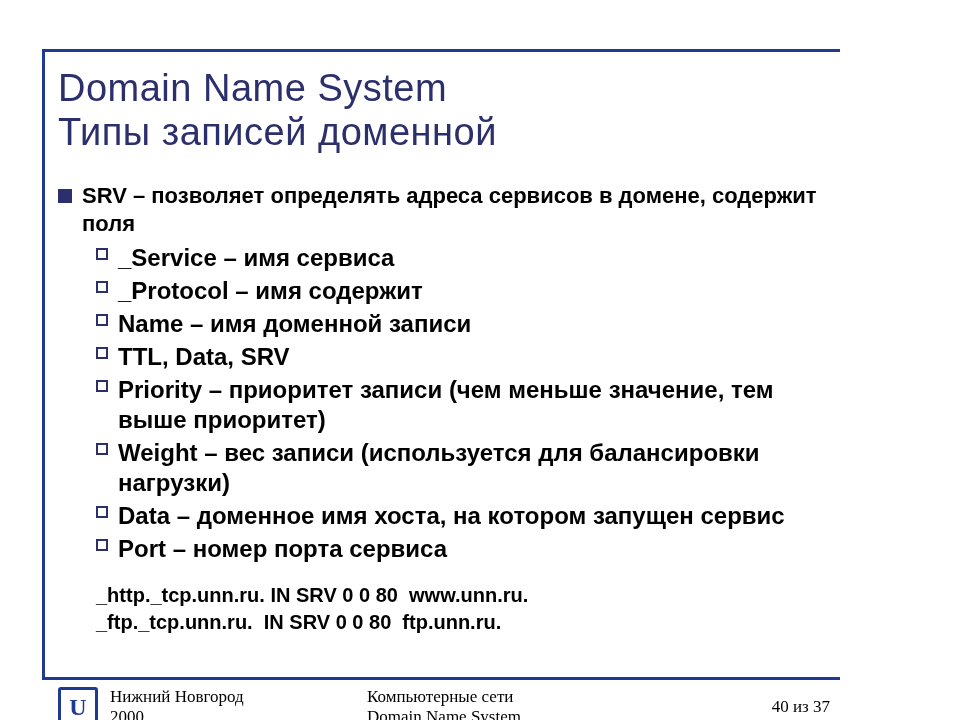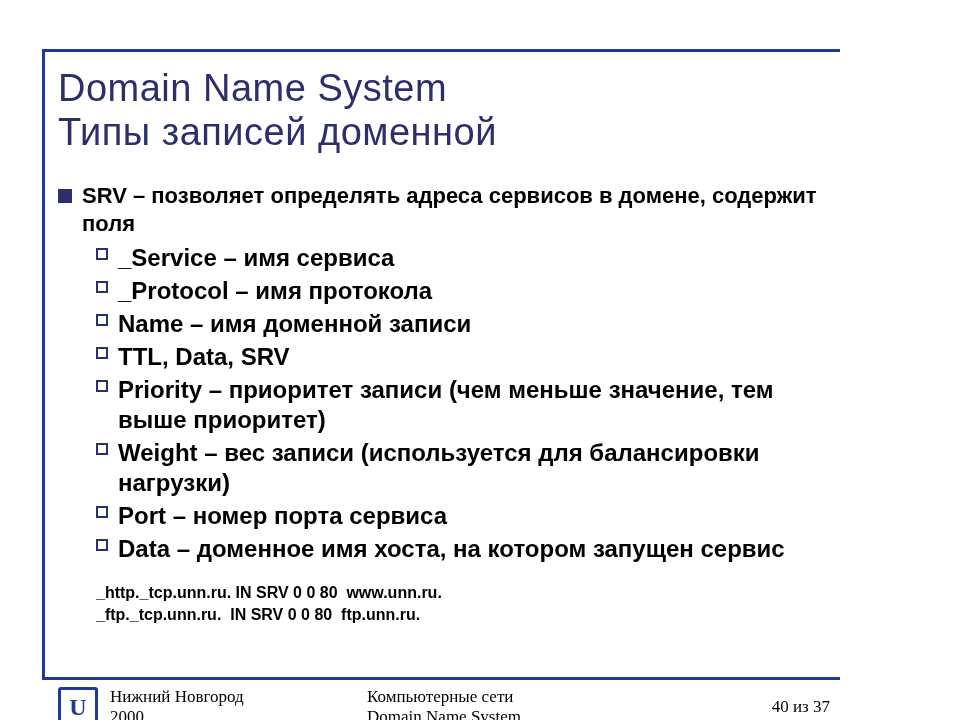--- a/index.html
+++ b/index.html
@@ -60,21 +60,21 @@
     width: 12px; height: 12px;
     border: 2px solid #2b2f6c;
     margin: 5px 10px 0 0;
     background: transparent;
   }
   .b2 .txt { flex: 1 1 auto; }
 
   .examples {
     margin-left: 38px;
     margin-top: 18px;
-    font-size: 16px;
+    font-size: 20px;
     line-height: 1.35;
     white-space: pre;
   }
 
   .bottom-rule {
     position: absolute;
     left: 42px; right: 20px; top: 640px;
     height: 0;
     border-top: 3px solid #1f3a93;
   }
@@ -142,45 +142,45 @@
       <div class="txt">SRV – позволяет определять адреса сервисов в домене, содержит поля</div>
     </div>
 
     <div class="sub">
       <div class="b2">
           <div class="sq"></div>
           <div class="txt">_Service – имя сервиса</div>
         </div>
       <div class="b2">
           <div class="sq"></div>
-          <div class="txt">_Protocol – имя протокола</div>
+          <div class="txt">_Protocol – имя содержит</div>
         </div>
       <div class="b2">
           <div class="sq"></div>
           <div class="txt">Name – имя доменной записи</div>
         </div>
       <div class="b2">
           <div class="sq"></div>
           <div class="txt">TTL, Data, SRV</div>
         </div>
       <div class="b2">
           <div class="sq"></div>
           <div class="txt">Priority – приоритет записи (чем меньше значение, тем выше приоритет)</div>
         </div>
       <div class="b2">
           <div class="sq"></div>
           <div class="txt">Weight – вес записи (используется для балансировки нагрузки)</div>
         </div>
       <div class="b2">
           <div class="sq"></div>
+          <div class="txt">Data – доменное имя хоста, на котором запущен сервис</div>
+        </div>
+      <div class="b2">
+          <div class="sq"></div>
           <div class="txt">Port – номер порта сервиса</div>
-        </div>
-      <div class="b2">
-          <div class="sq"></div>
-          <div class="txt">Data – доменное имя хоста, на котором запущен сервис</div>
         </div>
     </div>
 
     <div class="examples"><span>_http._tcp.unn.ru. IN SRV 0 0 80  www.unn.ru.</span>
 <span>_ftp._tcp.unn.ru.  IN SRV 0 0 80  ftp.unn.ru.</span></div>
   </div>
 
   <div class="bottom-rule"></div>
 
   <div class="footer">

